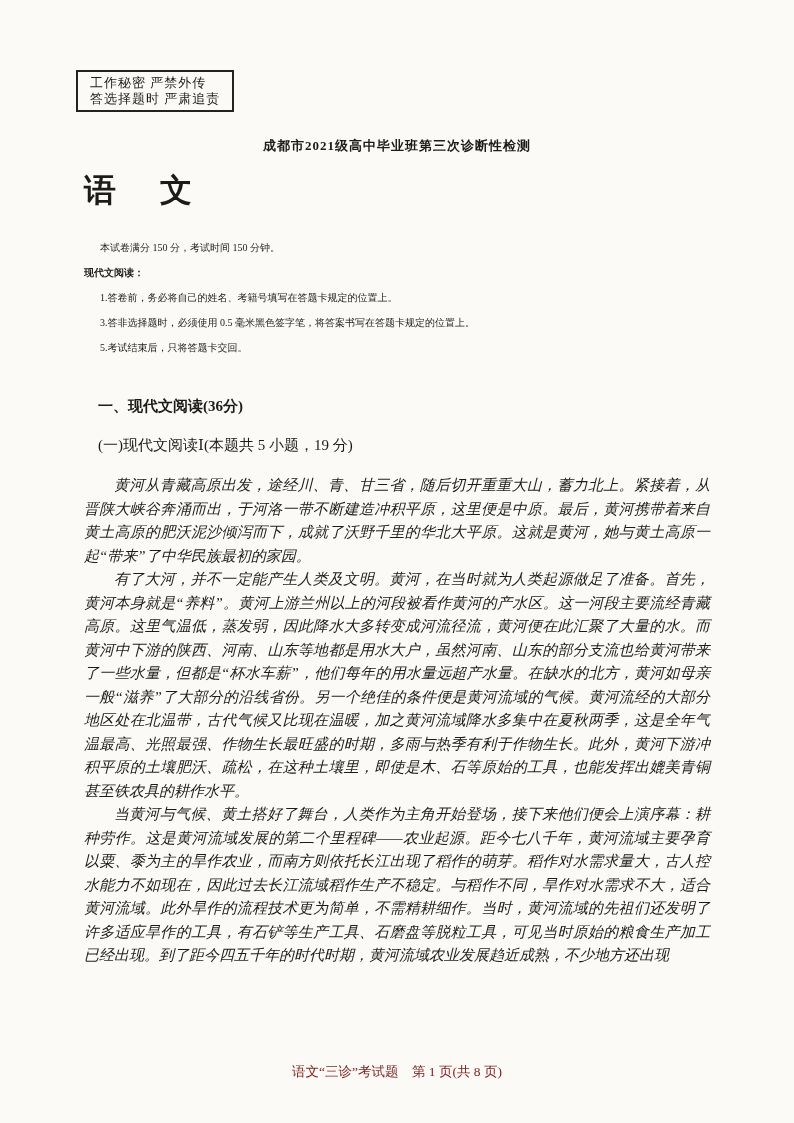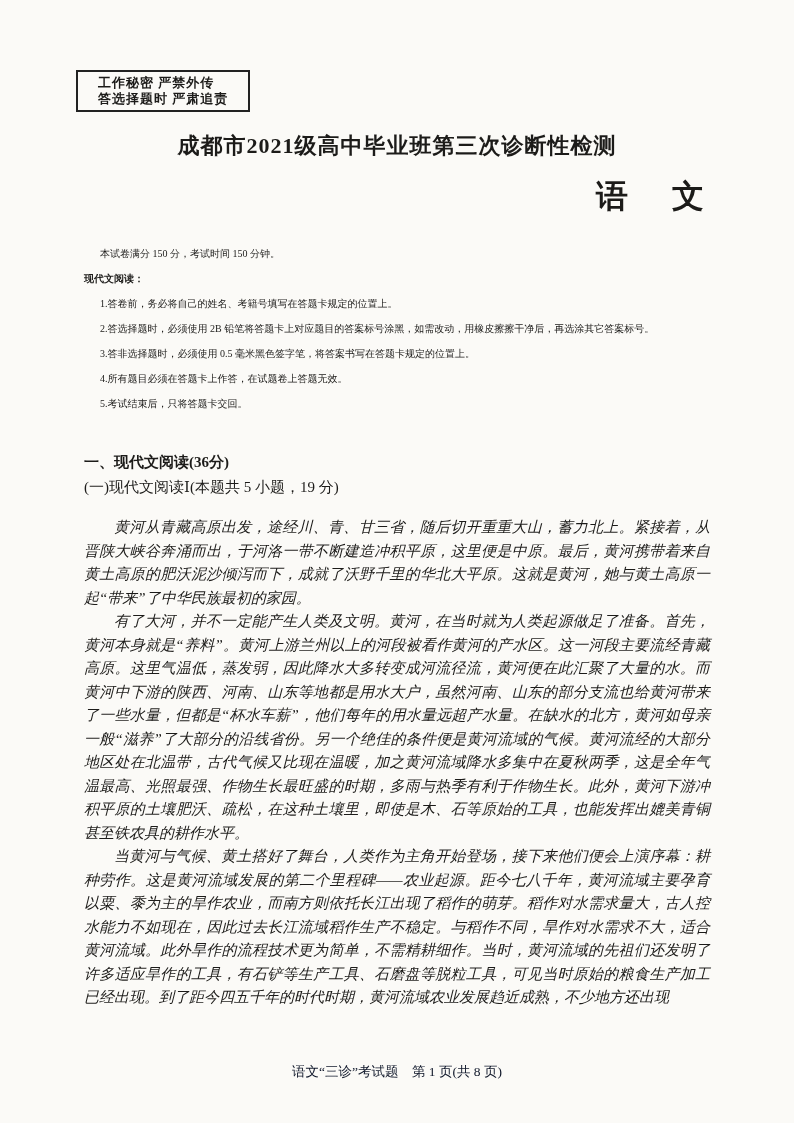--- a/index.html
+++ b/index.html
@@ -14,99 +14,97 @@
     width: 794px;
     height: 1123px;
     background: #fbfaf7;
     box-sizing: border-box;
     padding: 42px 84px 0 84px;
     overflow: hidden;
   }
   .stamp {
     display: inline-block;
     border: 2px solid #222;
-    padding: 3px 20px;
+    padding: 3px 12px;
     margin-left: -8px;
     font-size: 13px;
     line-height: 16px;
-    font-weight: bold;
+    font-weight: normal;
     letter-spacing: 1px;
     margin-top: 28px;
   }
   .title {
     text-align: center;
-    font-size: 22px;
+    font-size: 13px;
     font-weight: bold;
-    margin: 19px 0 0 0;
+    margin: 25px 0 0 0;
     letter-spacing: 1px;
   }
   .subject {
-    text-align: right;
+    text-align: left;
     font-size: 32px;
     font-weight: bold;
     margin: 14px 0 0 0;
     letter-spacing: 6px;
   }
   .notice {
     margin-top: 22px;
     font-size: 10px;
     line-height: 25px;
   }
   .notice p { margin: 0; }
   .indent { text-indent: 1.6em; }
   .bold { font-weight: bold; }
   .section {
     margin-top: 34px;
     font-size: 15px;
     line-height: 25px;
   }
-  .section p { margin: 0; }
+  .section p { margin: 14px; }
   .sec-heading { font-weight: bold; }
   .material {
     margin-top: 16px;
     font-size: 15px;
     line-height: 23.5px;
     text-align: justify;
     font-style: italic;
   }
   .material .para {
     margin: 0;
     text-indent: 2em;
   }
   .footer {
     position: absolute;
     bottom: 42px;
     left: 0;
     width: 100%;
     text-align: center;
     font-size: 13.5px;
     font-style: normal;
-    color: #0f172a;
+    color: #7f1d1d;
   }
 </style>
 </head>
 <body>
 
 <div class="page">
 
   <div class="stamp">
     <div>工作秘密  严禁外传</div>
     <div>答选择题时  严肃追责</div>
   </div>
 
   <h1 class="title">成都市2021级高中毕业班第三次诊断性检测</h1>
   <h2 class="subject">语　文</h2>
 
   <div class="notice">
     <p class="indent">本试卷满分 150 分，考试时间 150 分钟。</p>
     <p class="bold">现代文阅读：</p>
     <p class="indent">1.答卷前，务必将自己的姓名、考籍号填写在答题卡规定的位置上。</p>
-    <p class="indent">2.答选择题时，必须使用 2B 铅笔将答题卡上对应题目的答案标号涂黑，如需改动，用橡皮擦擦干净后，再选涂其它答案标号。</p>
     <p class="indent">3.答非选择题时，必须使用 0.5 毫米黑色签字笔，将答案书写在答题卡规定的位置上。</p>
-    <p class="indent">4.所有题目必须在答题卡上作答，在试题卷上答题无效。</p>
     <p class="indent">5.考试结束后，只将答题卡交回。</p>
   </div>
 
   <div class="section">
     <p class="sec-heading">一、现代文阅读(36分)</p>
     <p>(一)现代文阅读Ⅰ(本题共 5 小题，19 分)</p>
   </div>
 
   <div class="material">
     <p class="para">黄河从青藏高原出发，途经川、青、甘三省，随后切开重重大山，蓄力北上。紧接着，从晋陕大峡谷奔涌而出，于河洛一带不断建造冲积平原，这里便是中原。最后，黄河携带着来自黄土高原的肥沃泥沙倾泻而下，成就了沃野千里的华北大平原。这就是黄河，她与黄土高原一起“带来”了中华民族最初的家园。</p>

